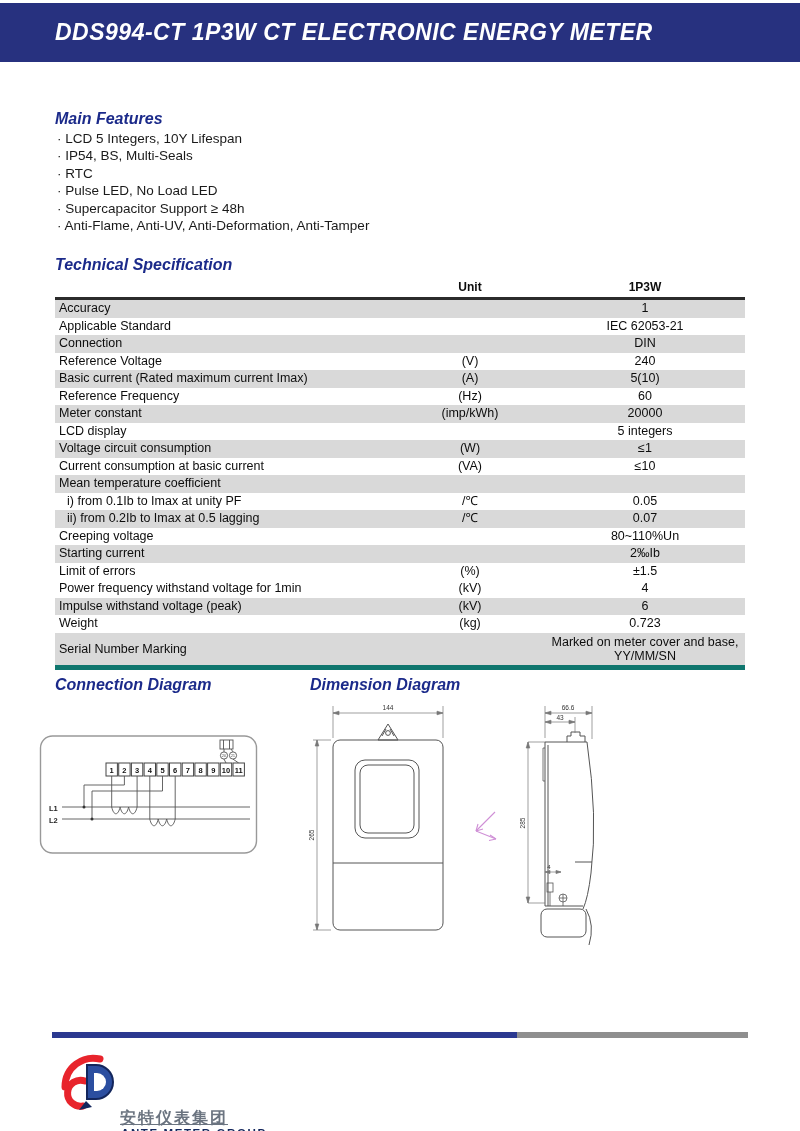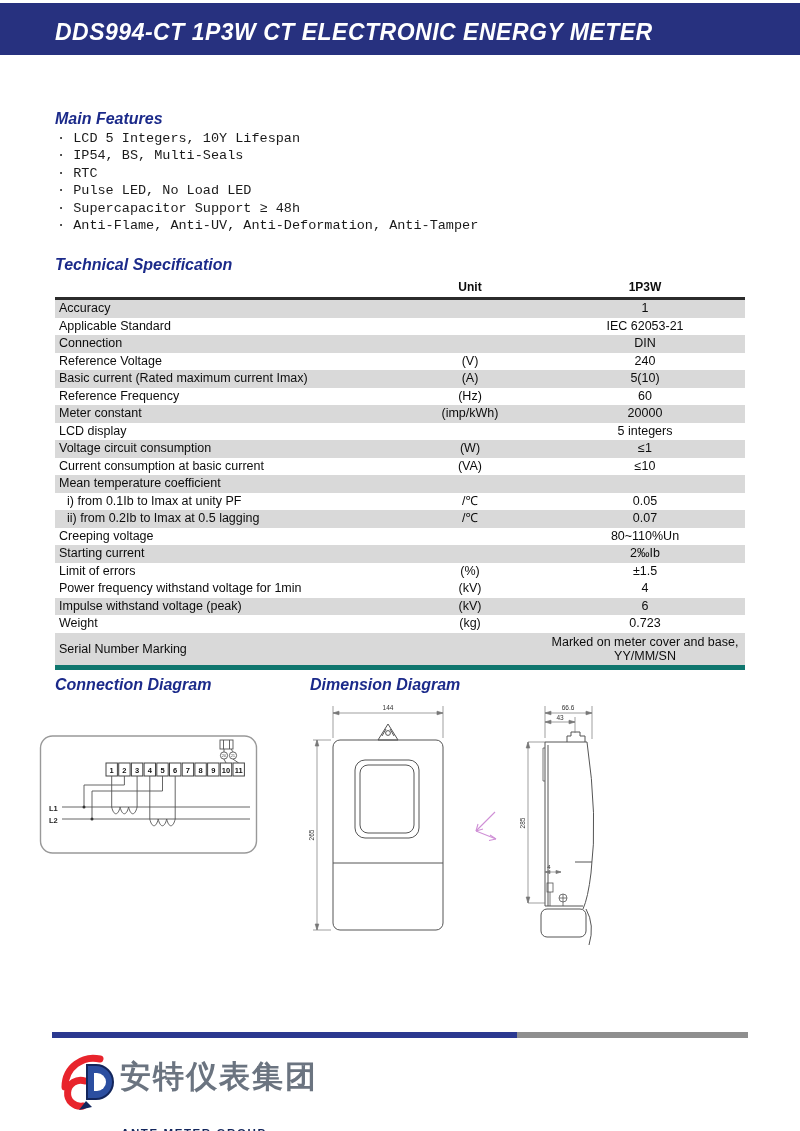--- a/index.html
+++ b/index.html
@@ -1,50 +1,50 @@
 <!DOCTYPE html>
 <html><head>
 <meta charset="utf-8">
 <style>
   html,body{margin:0;padding:0;}
   body{
     width:800px;height:1131px;position:relative;background:#ffffff;
     font-family:"Liberation Sans", sans-serif;color:#111;overflow:hidden;
   }
-  .header-band{position:absolute;left:0;top:3px;width:800px;height:52px;background:#27317f;}
+  .header-band{position:absolute;left:0;top:3px;width:800px;height:59px;background:#27317f;}
   .header-title{color:#fff;font-style:italic;font-weight:bold;font-size:23px;line-height:58px;
     padding-left:55px;letter-spacing:.5px;white-space:nowrap;}
   .section-heading{position:absolute;color:#1b2a8a;font-weight:bold;font-style:italic;font-size:16px;white-space:nowrap;}
   #features-heading{left:55px;top:110px;}
   #spec-heading{left:55px;top:256px;}
   #conn-heading{left:55px;top:676px;}
   #dim-heading{left:310px;top:676px;}
   .features-list{position:absolute;left:57px;top:130px;margin:0;padding:0;list-style:none;
-    font-size:13.5px;color:#1a1a1a;font-family:Liberation Mono, monospace;}
+    font-size:13.5px;color:#1a1a1a;}
   .features-list li{line-height:17.4px;white-space:nowrap;}
   table.spec{position:absolute;left:55px;top:280px;width:690px;border-collapse:collapse;
     font-size:12.5px;color:#0d0d0d;border-bottom:5px solid #0f766e;table-layout:fixed;}
   table.spec col.c-label{width:340px;}
   table.spec col.c-unit{width:150px;}
   table.spec col.c-value{width:200px;}
   table.spec thead th{font-size:12px;font-weight:bold;text-align:center;padding:0 0 3px 0;}
   table.spec thead tr{border-bottom:3px solid #2b2b2b;}
   table.spec td{height:15.5px;line-height:13px;padding:1px 2px 1px 4px;overflow:hidden;white-space:nowrap;}
   table.spec td.unit,table.spec td.value{text-align:center;padding:1px 0;}
   table.spec tr.shaded{background:#d9d9d9;padding-left:42px;}
   table.spec td.indent{padding-left:12px;}
   table.spec tr.tall td{height:30px;white-space:pre-line;line-height:14px;}
   svg text{font-family:"Liberation Sans", sans-serif;}
   #connection-svg{position:absolute;left:38px;top:733px;}
   #dimension-svg{position:absolute;left:295px;top:693px;}
   .footer-bar{position:absolute;left:52px;top:1032px;width:696px;height:6px;background:#8f8f8f;}
   .footer-bar .blue{position:absolute;left:0;top:0;height:6px;width:465px;background:#2b3990;}
   #logo-mark{position:absolute;left:53px;top:1049px;}
-  .logo-cn{position:absolute;left:120px;top:1056px;font-size:31px;letter-spacing:2px;color:#6b7480;
-    font-weight:bold;white-space:nowrap;}
+  .logo-cn{position:absolute;left:120px;top:1108px;font-size:16px;letter-spacing:2px;color:#6b7480;
+    font-weight:bold;white-space:nowrap;text-decoration:underline;}
   .logo-en{position:absolute;left:121px;top:1087px;font-size:11.5px;font-weight:bold;letter-spacing:1.6px;
     color:#13265c;white-space:nowrap;margin-top:40px;}
 </style>
 </head>
 <body>
 
 <div class="header-band">
   <div class="header-title">DDS994-CT 1P3W CT ELECTRONIC ENERGY METER</div>
 </div>
 

